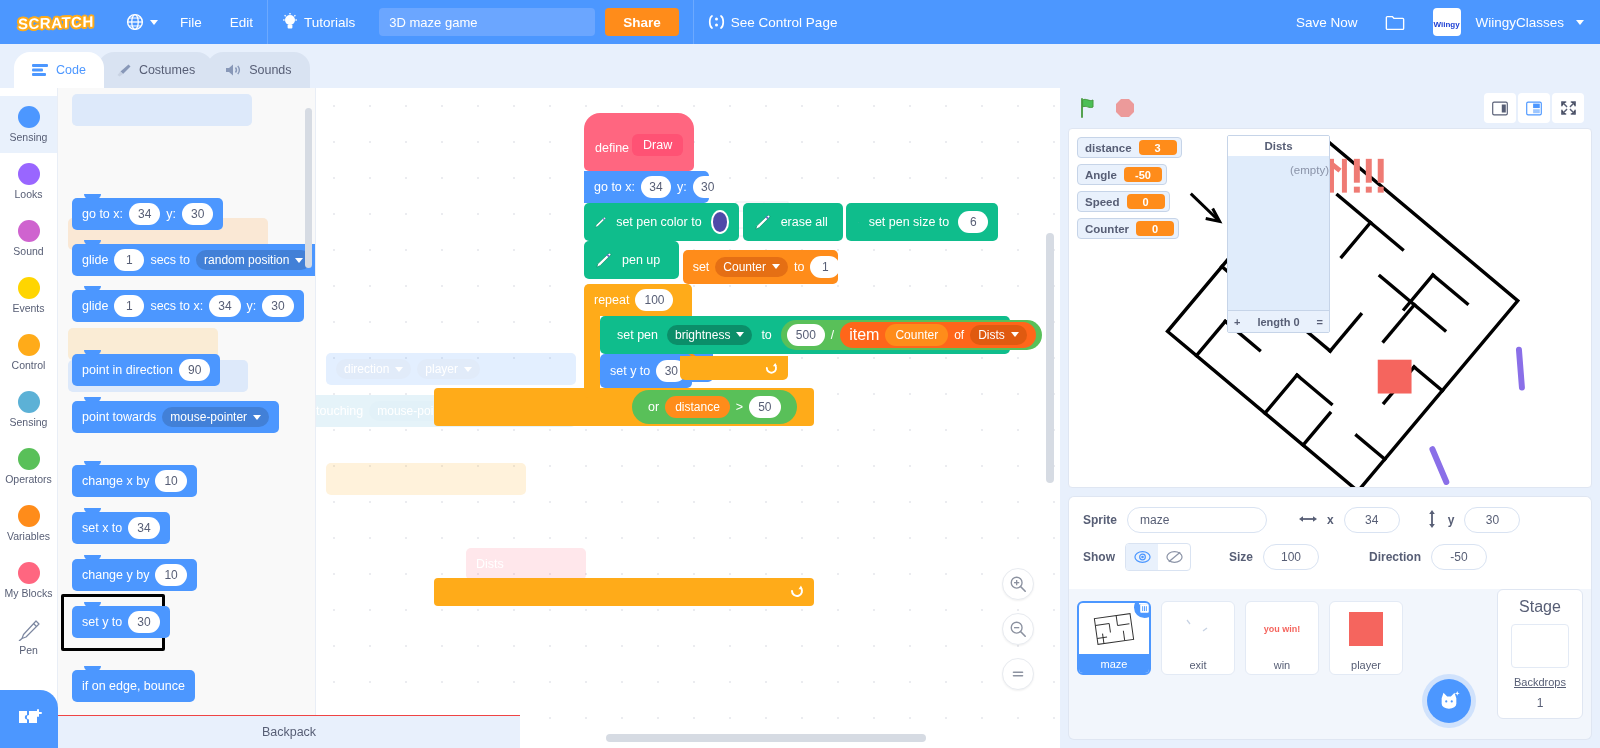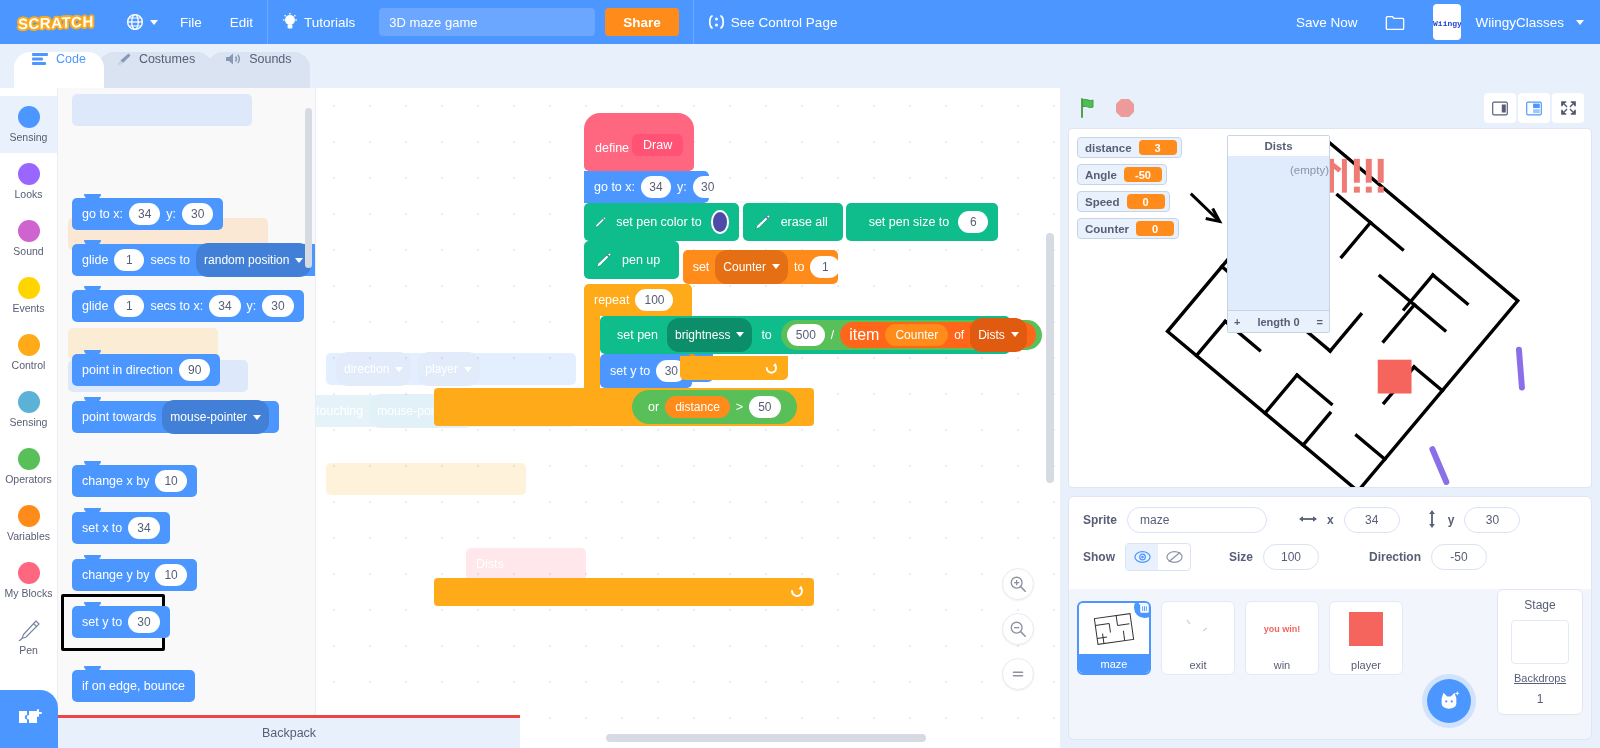--- a/index.html
+++ b/index.html
@@ -49,36 +49,35 @@
   }
   #project-title::placeholder { color:#dce8ff; }
   .share-btn {
     background:#ff8c1a; color:#fff; border:none; border-radius:4px;
     height:28px; padding:0 18px; font-size:13.5px; font-weight:bold;
     font-family:"Liberation Sans", sans-serif; cursor:pointer;
   }
   .mb-right { margin-left:auto; display:flex; align-items:center; }
   .folder-ico { width:20px;height:17px; }
   .avatar-img {
-    width:28px;height:36px;border-radius:4px;background:#fff;
-    display:flex;align-items:center;justify-content:center;overflow:hidden;
+    width:28px;height:28px;border-radius:4px;background:#fff;
+    display:flex;align-items:center;overflow:hidden;
     margin-right:8px;
-    font-family:Liberation Mono, monospace;
   }
   .wiingy-logo { font-size:8px; font-weight:bold; color:#1d3fd4; line-height:1; text-align:center; }
   .wiingy-bar { width:22px; height:4px; background:#f4511e; margin-top:1px; }
 
   
   #tabbar {
     height:44px; background:#e8f0fc; display:flex; align-items:flex-end;
     padding-left:14px; position:relative; z-index:30;
   }
   .tab {
     height:36px; border-radius:16px 16px 0 0; padding:0 18px;
-    display:flex; align-items:flex-start; gap:7px; font-size:12.5px;
+    display:flex; align-items:center; gap:7px; font-size:12.5px;
     color:#575e75; background:#d9e3f2; margin-right:-6px;
     position:relative;
   }
   .tab.active { background:#fff; color:#4d97ff; z-index:3; font-weight:normal;}
   .tab:nth-child(2){z-index:2;} .tab:nth-child(3){z-index:1;}
   .tab svg { display:block; }
 
   
   #main { position:absolute; top:88px; left:0; right:0; bottom:0; display:flex; }
 
@@ -124,21 +123,21 @@
   .blk.sensing { background:#5cb1d6; }
   .notch { position:absolute; left:12px; width:17px; height:5px; background:inherit; border-radius:0 0 4px 4px; }
   .notch.top { top:-4px; border-radius:0 0 5px 5px; }
 
   .oval {
     background:#fff; color:#575e75; border-radius:12px; min-width:30px;
     height:22px; padding:0 9px; display:inline-flex; align-items:center;
     justify-content:center; font-size:12px;
   }
   .drop {
-    border-radius:12px; height:34px; padding:0 8px; display:inline-flex;
+    border-radius:12px; height:20px; padding:0 8px; display:inline-flex;
     align-items:center; gap:6px; font-size:12px; color:#fff;
   }
   .drop.motion-d { background:#4280d7; }
   .drop.pen-d { background:#0b8e69; }
   .drop.var-d { background:#e56f14; }
   .drop.sens-d { background:#47a8d1; }
   .dcaret { width:0;height:0;border-left:4px solid transparent;border-right:4px solid transparent;border-top:5px solid #fff; }
   .varoval { background:#ff8c1a; border-radius:12px; padding:0 10px; height:22px;
              display:inline-flex; align-items:center; font-size:12px; color:#fff; }
   .colorswatch { width:24px;height:24px;border-radius:50%; border:2px solid #fff; background:#4e4aa8; }
@@ -161,21 +160,21 @@
   #minimap { position:absolute; top:112px; left:418px; width:56px; height:38px; opacity:.35; }
   #ws-vscroll { position:absolute; right:6px; top:145px; width:8px; height:250px; background:#d6dbe3; border-radius:5px; }
   #ws-hscroll { position:absolute; bottom:6px; left:290px; width:320px; height:8px; background:#d6dbe3; border-radius:5px; }
   .zoombtn {
     position:absolute; right:26px; width:32px; height:32px; border-radius:50%;
     background:#fff; border:1px solid #e8ebf0; display:flex; align-items:center;
     justify-content:center; box-shadow:0 1px 2px rgba(0,0,0,.06);
   }
   #backpack-bar {
     position:absolute; left:58px; right:540px; bottom:0; height:33px;
-    background:#e8f0fc; border-top:3px solid #ef4444;
+    background:#e8f0fc; border-top:1px solid #ef4444;
     display:flex; align-items:center; justify-content:center;
     font-size:12.5px; color:#575e75;
   }
   #addext-btn {
     position:absolute; left:0; bottom:0; width:58px; height:58px;
     background:#4c97ff; border-top-right-radius:18px;
     display:flex; align-items:center; justify-content:center; z-index:14;
   }
 
   
@@ -259,21 +258,21 @@
   .del-badge {
     position:absolute; top:-8px; right:-8px; width:25px;height:25px;border-radius:50%;
     background:#4c97ff; display:flex;align-items:center;justify-content:center;
     border:2px solid #fff; z-index:5;
   }
   #stage-panel {
     position:absolute; right:8px; top:0; width:86px; background:#fff;
     border:1px solid #dfe6f2; border-radius:6px; padding:8px 0;
     display:flex; flex-direction:column; align-items:center; gap:8px;
   }
-  .stage-pane-title { font-size:12px; color:#575e75; }
+  .stage-pane-title { font-size:16px; color:#575e75; }
   .stage-thumb { width:58px;height:44px;background:#fff;border:1px solid #e3eaf5;border-radius:4px; }
   .backdrops-label { font-size:11px; color:#575e75;text-decoration:underline; }
   .backdrops-count { font-size:12px; color:#575e75; }
   .fab {
     position:absolute; width:44px;height:44px;border-radius:50%;background:#4c97ff;
     display:flex; align-items:center; justify-content:center;
     box-shadow:0 0 0 5px rgba(76,151,255,.2);
   }
 </style>
 </head>

